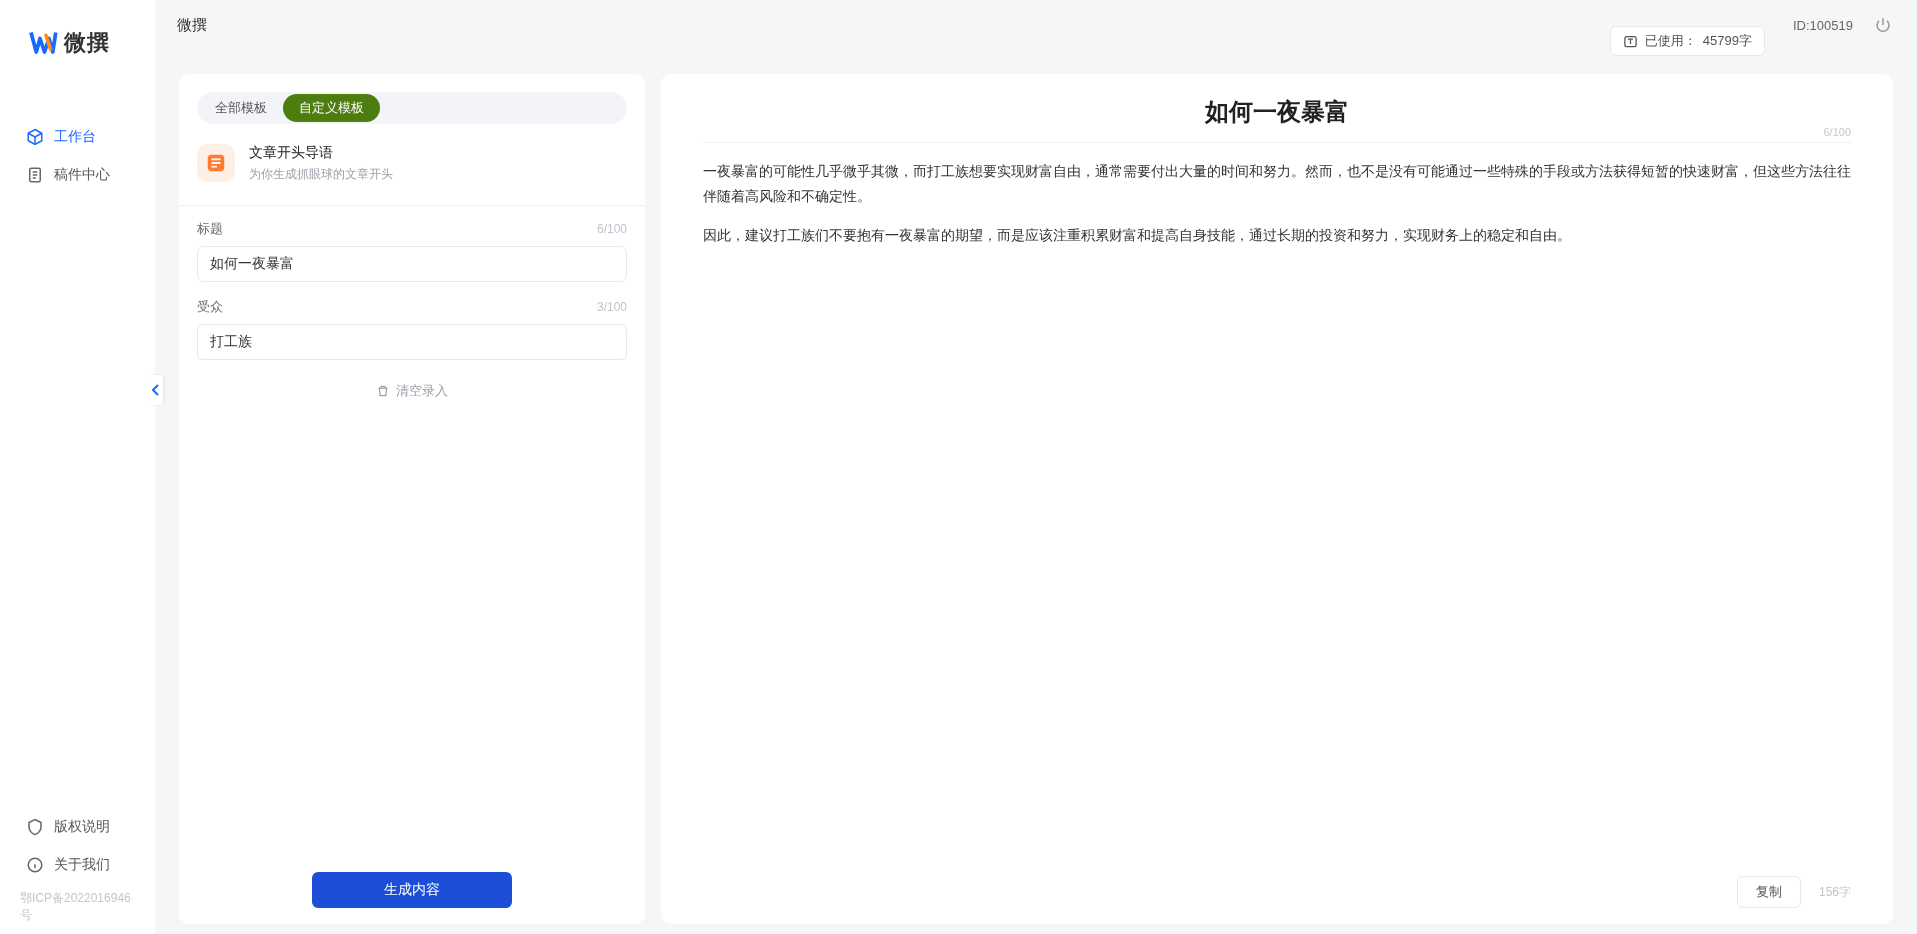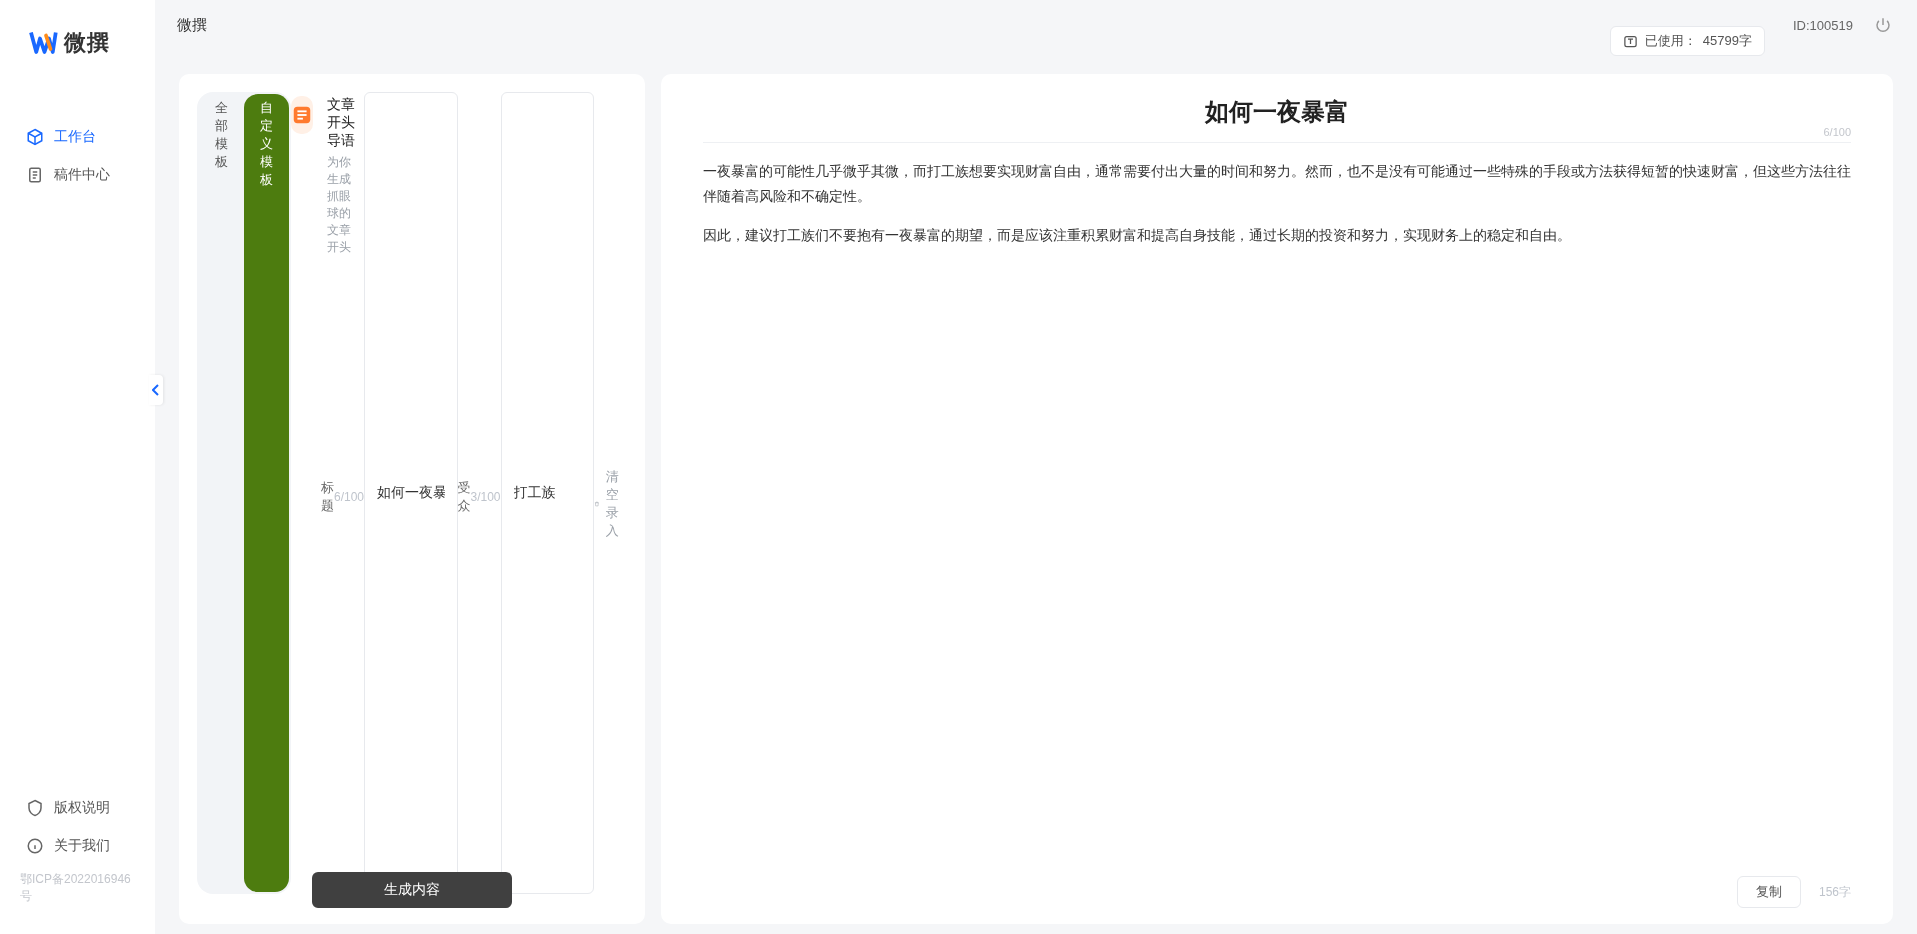--- a/index.html
+++ b/index.html
@@ -8,60 +8,60 @@
 
 
 .sidebar { width: 155px; background: #fff; display: flex; flex-direction: column; position: relative; }
 .logo { padding: 28px 20px 30px 28px; display: flex; align-items: center; gap: 6px; }
 .logo-mark { width: 30px; height: 28px; position: relative; }
 .logo-text { font-size: 22px; font-weight: 700; color: #333; letter-spacing: 1px; }
 .nav { flex: 1; padding: 30px 0 0 0; text-align: right; }
 .nav-item { display: flex; align-items: center; gap: 10px; padding: 10px 26px; cursor: pointer; color: #555; font-size: 14px; }
 .nav-item.active { color: #1968ff; }
 .nav-item .icon { width: 18px; height: 18px; display: flex; align-items: center; justify-content: center; }
-.sidebar-footer { padding-bottom: 19px; }
+.sidebar-footer { padding-bottom: 0; }
 .sidebar-footer .nav-item { font-size: 14px; }
 .icp { font-size: 12px; color: #c3c6cc; padding: 6px 20px 10px 20px; }
 .sidebar-toggle { position: absolute; right: -8px; top: 375px; width: 14px; height: 30px; background: #fff; border-radius: 0 4px 4px 0; display: flex; align-items: center; justify-content: center; cursor: pointer; color: #1968ff; box-shadow: 1px 0 3px rgba(0,0,0,0.08); }
 
 
 .main { flex: 1; display: flex; flex-direction: column; }
 .header { height: 50px; display: flex; align-items: center; padding: 0 24px 0 22px; }
 .header-title { font-size: 15px; color: #333; }
 .header-spacer { flex: 1; }
 .usage-badge { display: flex; align-items: center; gap: 6px; background: #fff; border: 1px solid #e7e9ed; border-radius: 6px; padding: 5px 12px; font-size: 13px; color: #555; margin-top: 32px; }
 .usage-icon { width: 16px; height: 16px; display:flex; align-items:center; justify-content:center; }
 .user-id { margin-left: 28px; font-size: 13px; color: #666; }
 .power-btn { margin-left: 20px; width: 20px; height: 20px; display:flex; align-items:center; justify-content:center; color: #999; cursor: pointer; }
 
 .content { flex: 1; display: flex; gap: 16px; padding: 24px 24px 10px 24px; overflow: hidden; }
 
 
-.panel { background: #fff; border-radius: 10px; display: flex; }
+.panel { background: #fff; border-radius: 10px; display: flex; flex-direction: column; }
 .panel-left { width: 466px; padding: 18px 18px 14px 18px; position: relative; }
 .tabs { display: inline-flex; background: #f2f4f7; border-radius: 16px; padding: 2px; margin-bottom: 16px; }
 .tab { padding: 5px 16px; font-size: 13px; border-radius: 14px; cursor: pointer; color: #555; }
 .tab.active { background: #4d7c0f; color: #fff; }
 
 .template-row { display: flex; align-items: flex-start; gap: 14px; padding: 4px 0 18px 0; }
 .template-icon { width: 38px; height: 38px; border-radius: 10px; background: #fff0e6; display:flex; align-items:center; justify-content:center; }
 .template-title { font-size: 14px; color: #222; font-weight: 500; margin-bottom: 4px; }
 .template-desc { font-size: 12px; color: #9aa0a8; }
 
 .divider { height: 1px; background: #eef0f3; margin: 4px -18px 14px -18px; }
 
 .field-label-row { display: flex; justify-content: space-between; align-items: center; margin-bottom: 8px; }
 .field-label { font-size: 13px; color: #666; }
 .field-count { font-size: 12px; color: #bfc4cc; }
 .input { width: 100%; border: 1px solid #e7e9ed; border-radius: 6px; padding: 9px 12px; font-size: 14px; color: #333; outline: none; margin-bottom: 16px; font-family: inherit; }
 
 .clear-row { display: flex; align-items: center; justify-content: center; gap: 6px; color: #9aa0a8; font-size: 13px; cursor: pointer; margin-top: 6px; }
 
 .generate-btn-wrap { position: absolute; bottom: 16px; left: 0; right: 0; display: flex; justify-content: center; }
-.generate-btn { width: 200px; height: 36px; background: #404040; color: #fff; border: none; border-radius: 6px; font-size: 14px; cursor: pointer; font-family: Liberation Mono, monospace; }
+.generate-btn { width: 200px; height: 36px; background: #1d4ed8; color: #fff; border: none; border-radius: 6px; font-size: 14px; cursor: pointer; font-family: Liberation Mono, monospace; }
 
 
 .panel-right { flex: 1; padding: 22px 42px 16px 42px; display: flex; flex-direction: column; position: relative; }
 .result-title-row { position: relative; margin-bottom: 10px; padding-bottom: 14px; border-bottom: 1px solid #eef0f3; }
 .result-title { text-align: center; font-size: 24px; font-family: "SimSun","Songti SC",serif; font-weight: 600; color: #222; }
 .result-title-count { position: absolute; right: 0; bottom: 4px; font-size: 11px; color: #c3c6cc; }
 .result-body { flex: 1; font-size: 14px; line-height: 1.8; color: #333; overflow-y: auto; padding-top: 6px; }
 .result-body p { margin-bottom: 14px; }
 .result-footer { display: flex; justify-content: flex-end; align-items: center; gap: 18px; padding-top: 10px; }
 .copy-btn { border: 1px solid #e7e9ed; background: #fff; border-radius: 6px; padding: 6px 18px; font-size: 13px; color: #555; cursor: pointer; font-family: inherit; }

